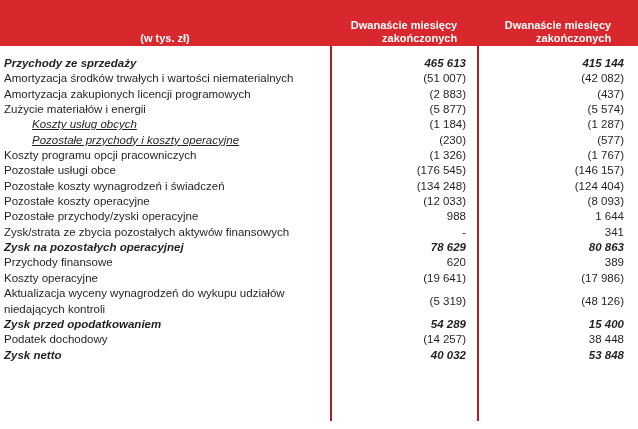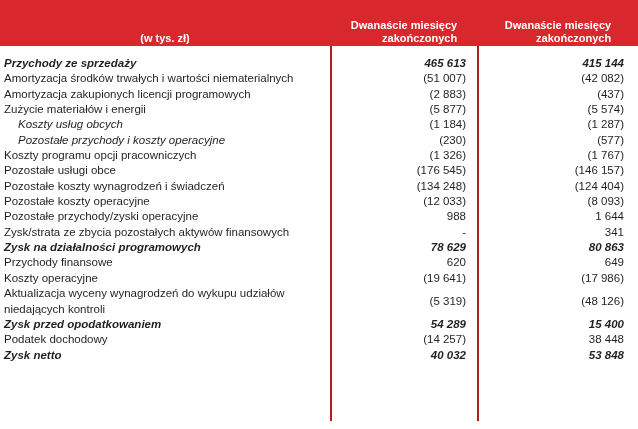--- a/index.html
+++ b/index.html
@@ -44,21 +44,21 @@
   }
   .vline-1 { left: 330px; }
   .vline-2 { left: 477px; }
 
   table { border-collapse: collapse; table-layout: fixed; width: 638px; font-size: 11.5px; }
   td { padding: 0; line-height: 15.35px; vertical-align: middle; }
   td.c-label { padding-left: 4px; white-space: pre; }
   td.c-2017 { text-align: right; padding-right: 12px; }
   td.c-2016 { text-align: right; padding-right: 14px; }
   tr.total td { font-weight: bold; font-style: italic; }
-  tr.sub td.c-label { font-style: italic; padding-left: 18px; }
+  tr.sub td.c-label { font-style: italic; padding-left: 32px; text-decoration: underline; }
 </style>
 </head>
 <body>
 
 <div class="report">
 
   <div class="thead">
     <div class="th th-label">(w tys. zł)</div>
     <div class="th th-2017">Dwanaście miesięcy
 zakończonych
@@ -132,28 +132,28 @@
     <td class="c-label">Pozostałe przychody/zyski operacyjne</td>
     <td class="c-2017">988</td>
     <td class="c-2016">1 644</td>
   </tr>
           <tr>
     <td class="c-label">Zysk/strata ze zbycia pozostałych aktywów finansowych</td>
     <td class="c-2017">-</td>
     <td class="c-2016">341</td>
   </tr>
           <tr class="total">
-    <td class="c-label">Zysk na działalności programowych</td>
+    <td class="c-label">Zysk na pozostałych operacyjnej</td>
     <td class="c-2017">78 629</td>
     <td class="c-2016">80 863</td>
   </tr>
           <tr>
     <td class="c-label">Przychody finansowe</td>
     <td class="c-2017">620</td>
-    <td class="c-2016">649</td>
+    <td class="c-2016">389</td>
   </tr>
           <tr>
     <td class="c-label">Koszty operacyjne</td>
     <td class="c-2017">(19 641)</td>
     <td class="c-2016">(17 986)</td>
   </tr>
           <tr>
     <td class="c-label">Aktualizacja wyceny wynagrodzeń do wykupu udziałów
 niedających kontroli</td>
     <td class="c-2017">(5 319)</td>

